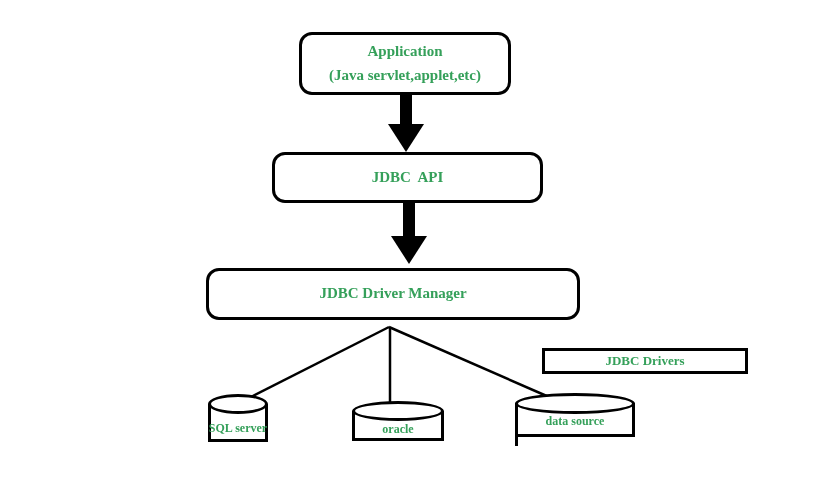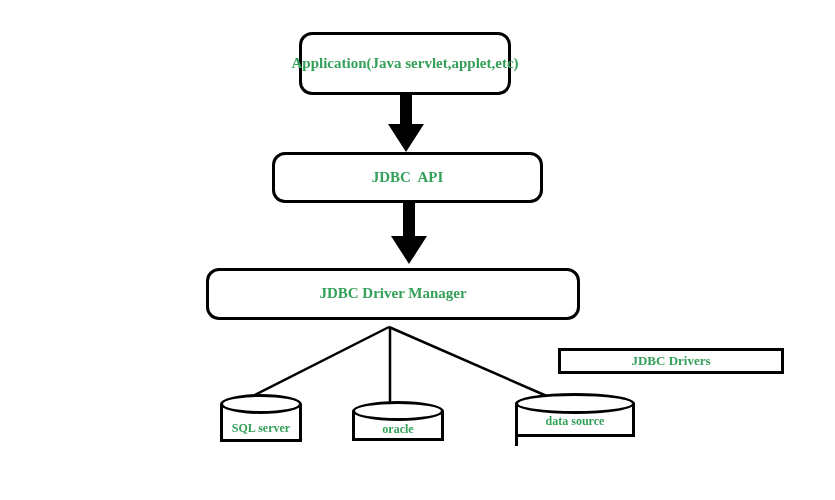--- a/index.html
+++ b/index.html
@@ -22,21 +22,21 @@
     z-index: 1;
   }
   .node-box {
     position: absolute;
     box-sizing: border-box;
     border: 3px solid #000000;
     background: #ffffff;
     display: flex;
     align-items: center;
     justify-content: center;
-    flex-direction: row;
+    flex-direction: column;
     z-index: 2;
   }
   .rounded {
     border-radius: 13px;
   }
   .green-label {
     color: #35a05a;
     font-weight: bold;
     text-align: center;
     white-space: pre;
@@ -88,28 +88,28 @@
     left: 0;
     width: 3px;
     background: #000000;
     z-index: 2;
   }
 
   
   #box-application   { left: 299px; top: 32px;  width: 212px; height: 63px; }
   #box-jdbc-api      { left: 272px; top: 152px; width: 271px; height: 51px; }
   #box-driver-manager{ left: 206px; top: 268px; width: 374px; height: 52px; }
-  #box-jdbc-drivers  { left: 558px; top: 348px; width: 226px; height: 26px; }
+  #box-jdbc-drivers  { left: 542px; top: 348px; width: 206px; height: 26px; }
 
   #arrow-1-shaft { left: 400px; top: 95px;  width: 12px; height: 30px; }
   #arrow-1-head  { left: 388px; top: 124px; }
   #arrow-2-shaft { left: 403px; top: 203px; width: 12px; height: 34px; }
   #arrow-2-head  { left: 391px; top: 236px; }
 
-  #cyl-sql    { left: 220px; top: 394px; width: 60px; height: 48px; padding-left: 22px; }
+  #cyl-sql    { left: 208px; top: 394px; width: 60px; height: 48px; }
   #cyl-sql .cyl-top    { height: 20px; }
   #cyl-sql .cyl-body   { top: 10px; }
   #cyl-sql .cyl-label  { bottom: 7px; }
 
   #cyl-oracle { left: 352px; top: 401px; width: 92px; height: 40px; }
   #cyl-oracle .cyl-top   { height: 20px; }
   #cyl-oracle .cyl-body  { top: 10px; }
   #cyl-oracle .cyl-label { bottom: 5px; }
 
   #cyl-datasource { left: 515px; top: 393px; width: 80px; height: 44px; padding-left: 40px; }

